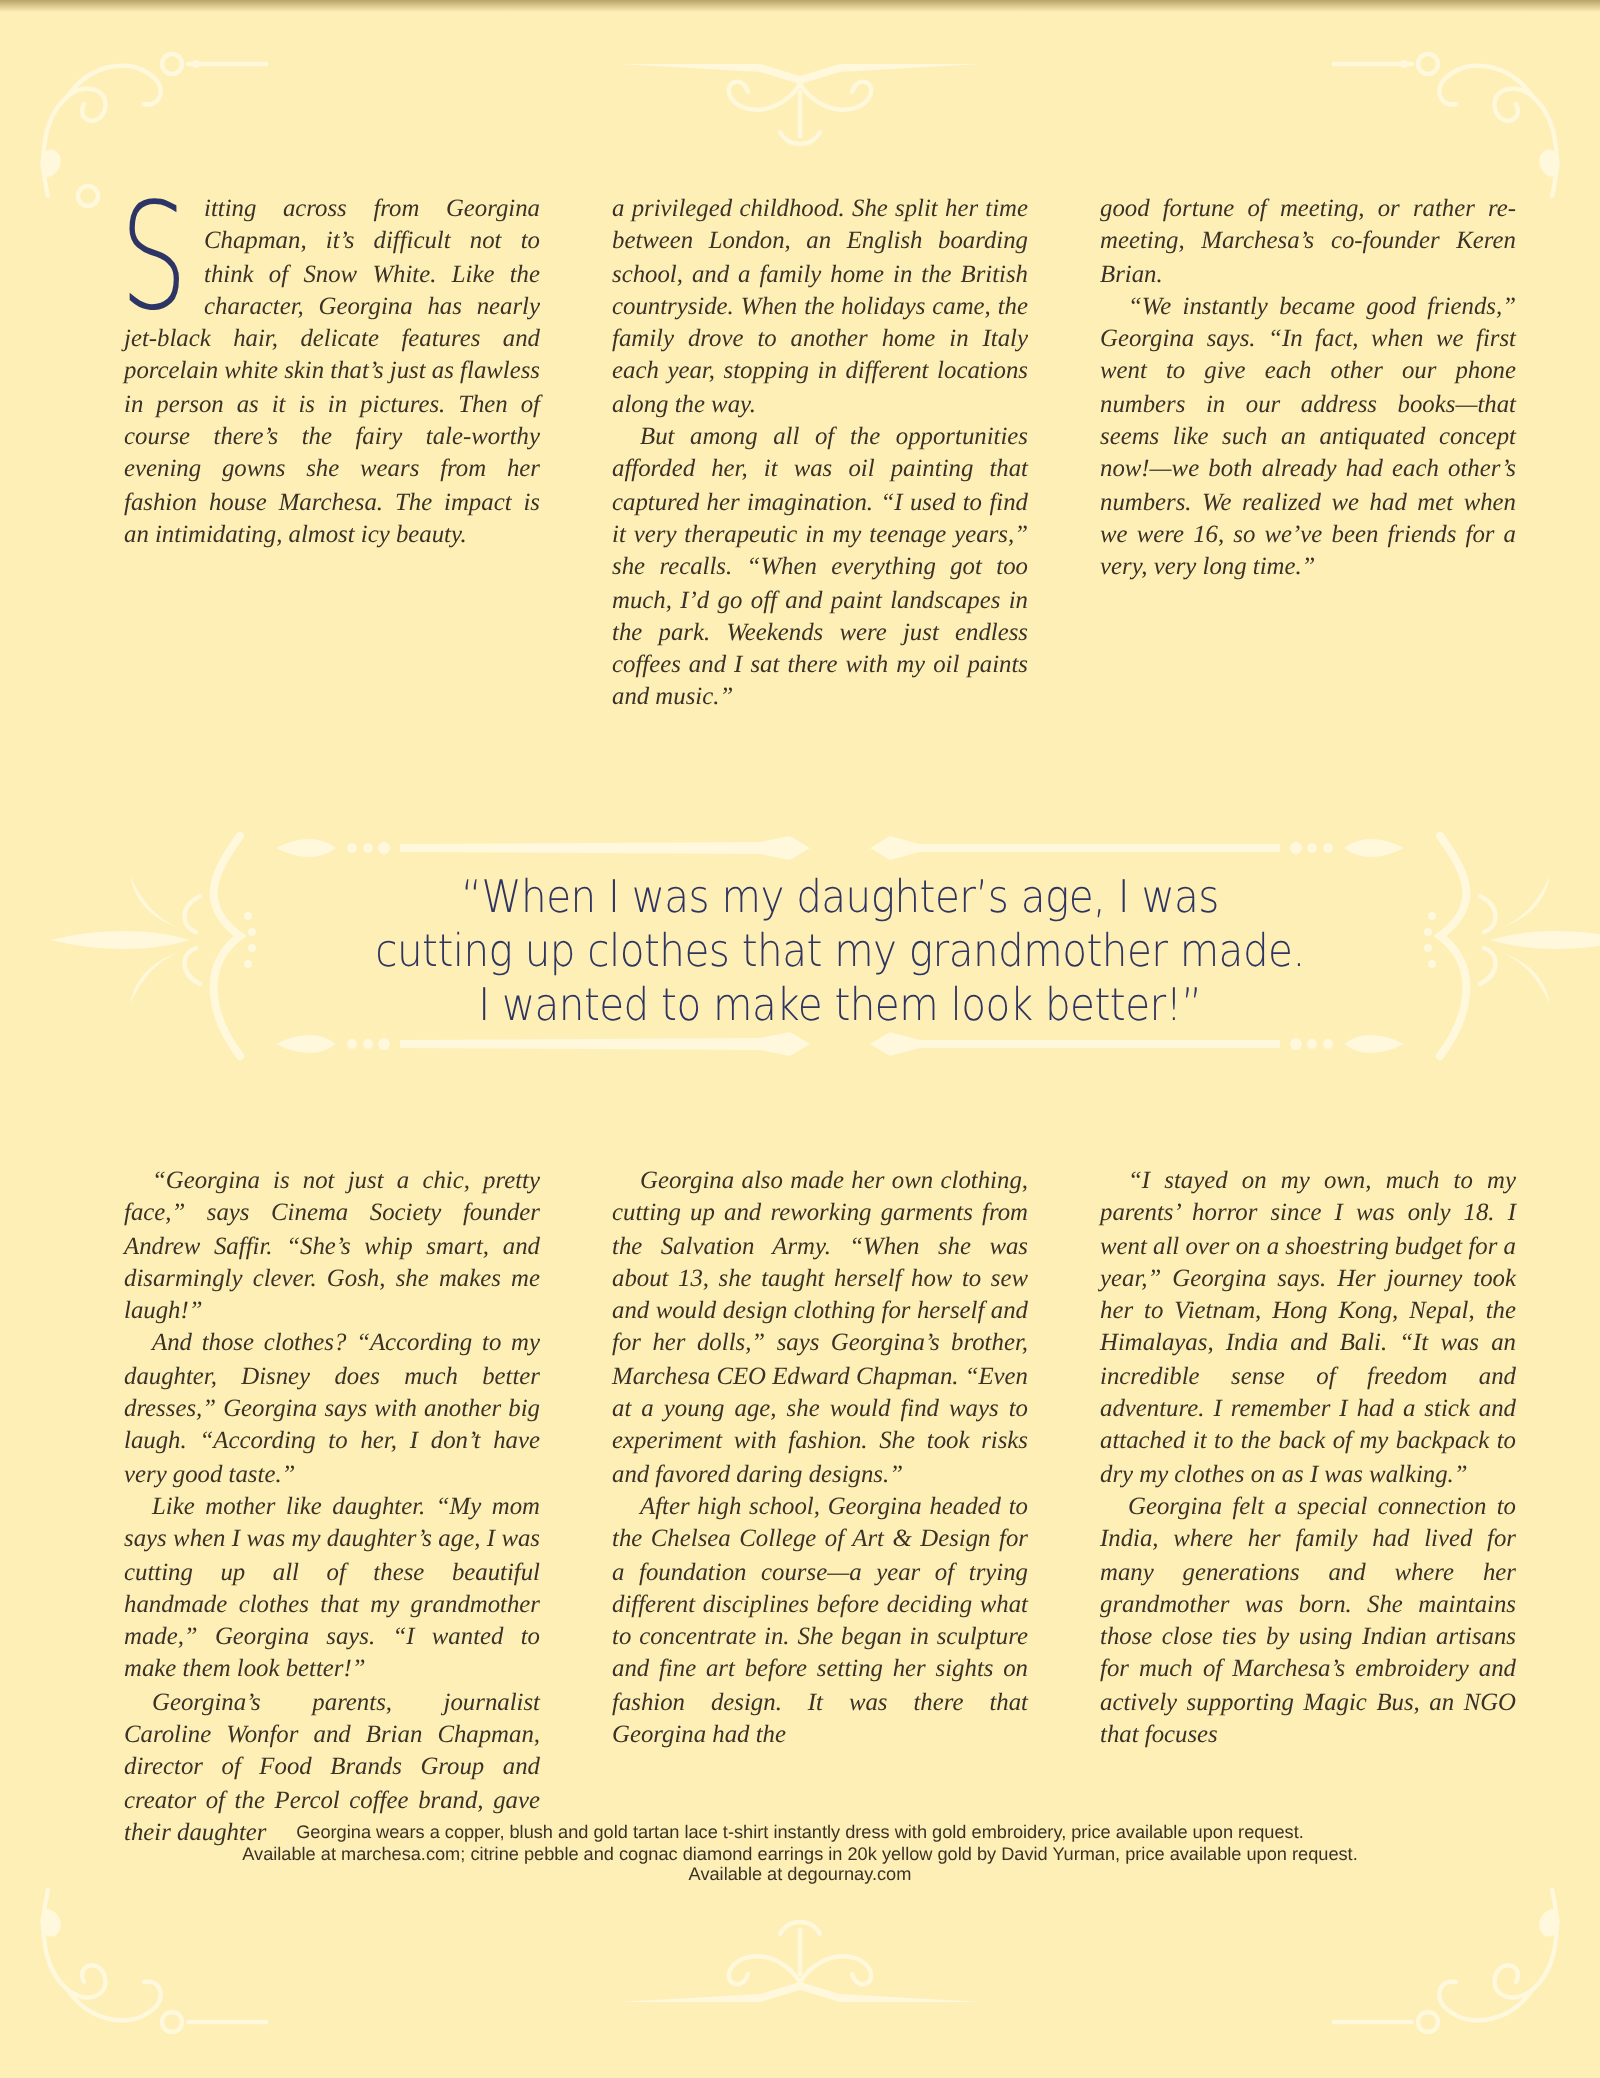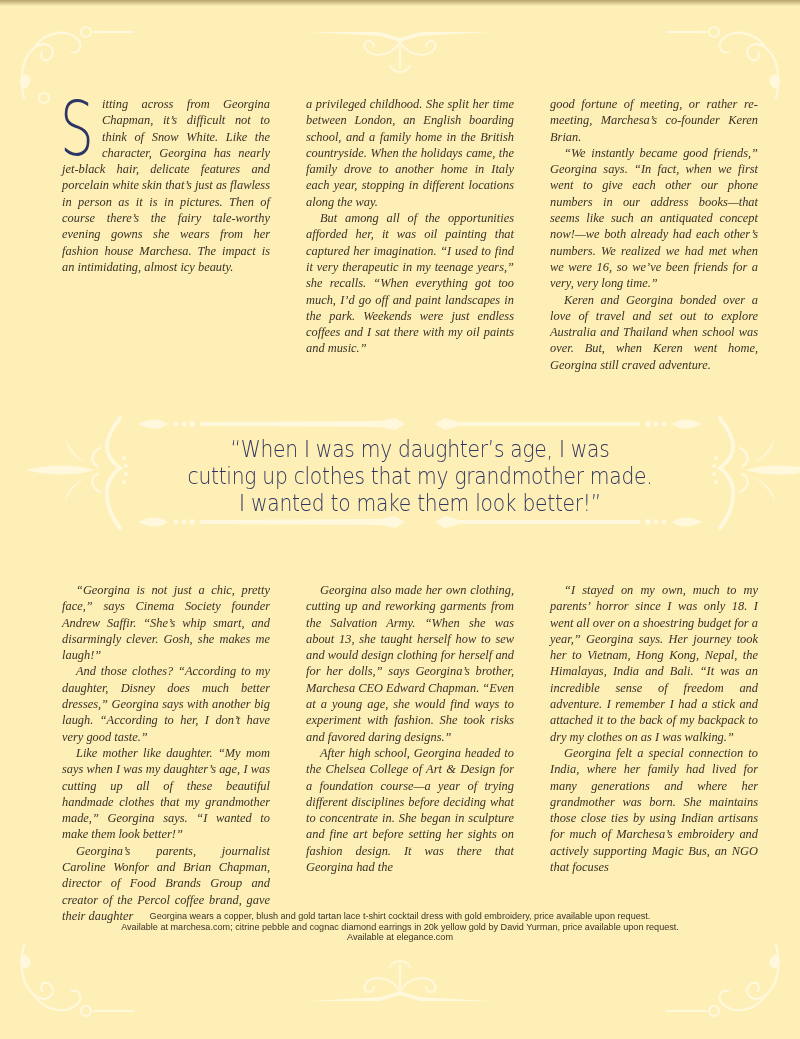--- a/index.html
+++ b/index.html
@@ -170,21 +170,20 @@
     <span class="dropcap">S</span>
     <p class="noindent">itting across from Georgina Chapman, it’s difficult not to think of Snow White. Like the character, Georgina has nearly jet-black hair, delicate features and porcelain white skin that’s just as flawless in person as it is in pictures. Then of course there’s the fairy tale-worthy evening gowns she wears from her fashion house Marchesa. The impact is an intimidating, almost icy beauty.</p>
   </div>
   <div class="col">
     <p class="noindent">a privileged childhood. She split her time between London, an English boarding school, and a family home in the British countryside. When the holidays came, the family drove to another home in Italy each year, stopping in different locations along the way.</p>
     <p>But among all of the opportunities afforded her, it was oil painting that captured her imagination. “I used to find it very therapeutic in my teenage years,” she recalls. “When everything got too much, I’d go off and paint landscapes in the park. Weekends were just endless coffees and I sat there with my oil paints and music.”</p>
   </div>
   <div class="col">
     <p class="noindent">good fortune of meeting, or rather re-meeting, Marchesa’s co-founder Keren Brian.</p>
     <p>“We instantly became good friends,” Georgina says. “In fact, when we first went to give each other our phone numbers in our address books—that seems like such an antiquated con­cept now!—we both already had each other’s numbers. We realized we had met when we were 16, so we’ve been friends for a very, very long time.”</p>
-    <p>Keren and Georgina bonded over a love of travel and set out to explore Australia and Thailand when school was over. But, when Keren went home, Georgina still craved adventure.</p>
   </div>
 </div>
 
 <div class="pullquote">
   <svg class="ornament" style="left:0;top:0" width="800" height="150" viewBox="0 0 800 150">
 
     <path class="orn-fill" d="M118 26 C130 20 140 20 148 26 C140 32 130 32 118 26 Z"></path>
     <circle class="orn-fill" cx="156" cy="26" r="2.5"></circle>
     <circle class="orn-fill" cx="164" cy="26" r="2.5"></circle>
     <circle class="orn-fill" cx="172" cy="26" r="3"></circle>
@@ -246,20 +245,20 @@
     <p>Georgina also made her own clothing, cutting up and reworking garments from the Salvation Army. “When she was about 13, she taught herself how to sew and would design clothing for herself and for her dolls,” says Georgina’s brother, Marchesa CEO Edward Chapman. “Even at a young age, she would find ways to experiment with fashion. She took risks and favored daring designs.”</p>
     <p>After high school, Georgina headed to the Chelsea College of Art &amp; Design for a foundation course—a year of trying different disciplines before deciding what to concentrate in. She began in sculpture and fine art before setting her sights on fashion design. It was there that Georgina had the</p>
   </div>
   <div class="col">
     <p>“I stayed on my own, much to my parents’ horror since I was only 18. I went all over on a shoestring budget for a year,” Georgina says. Her journey took her to Vietnam, Hong Kong, Nepal, the Himalayas, India and Bali. “It was an incredible sense of freedom and adventure. I remember I had a stick and attached it to the back of my backpack to dry my clothes on as I was walking.”</p>
     <p>Georgina felt a special connection to India, where her family had lived for many generations and where her grandmother was born. She maintains those close ties by using Indian artisans for much of Marchesa’s embroidery and actively support­ing Magic Bus, an NGO that focuses</p>
   </div>
 </div>
 
 <div class="credits">
-  <span>Georgina wears a copper, blush and gold tartan lace t-shirt cocktail dress with gold embroidery, price available upon request.</span>
+  <span>Georgina wears a copper, blush and gold tartan lace t-shirt instantly dress with gold embroidery, price available upon request.</span>
   <span>Available at marchesa.com; citrine pebble and cognac diamond earrings in 20k yellow gold by David Yurman, price available upon request.</span>
-  <span>Available at elegance.com</span>
+  <span>Available at degournay.com</span>
 </div>
 
 <div class="folio">
   <span>SEPTEMBER 2014 • AVENUE MAGAZINE</span><span class="sep">|</span><span class="page">57</span>
 </div>
 
 </body></html>

